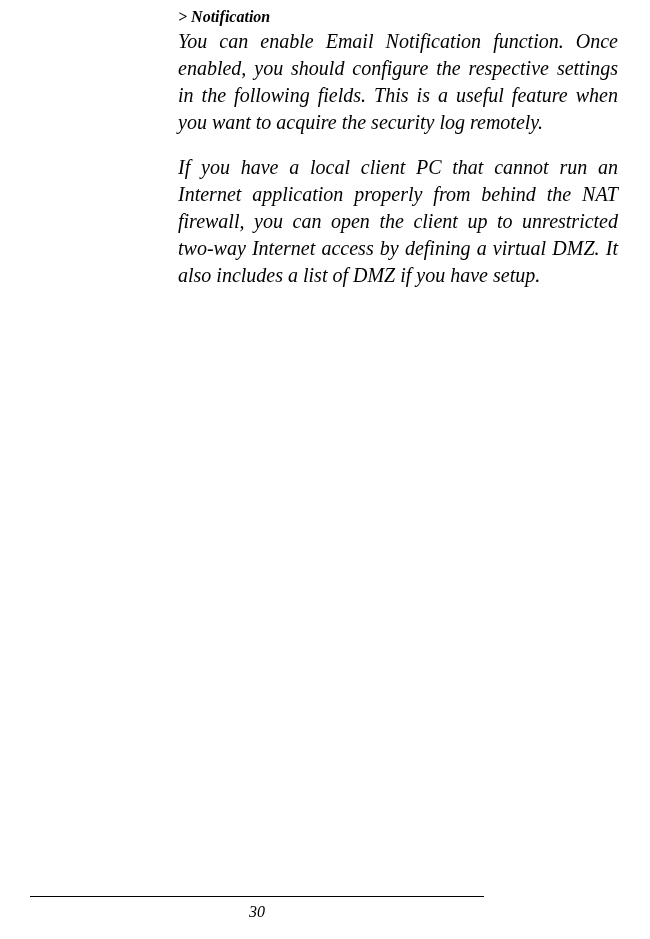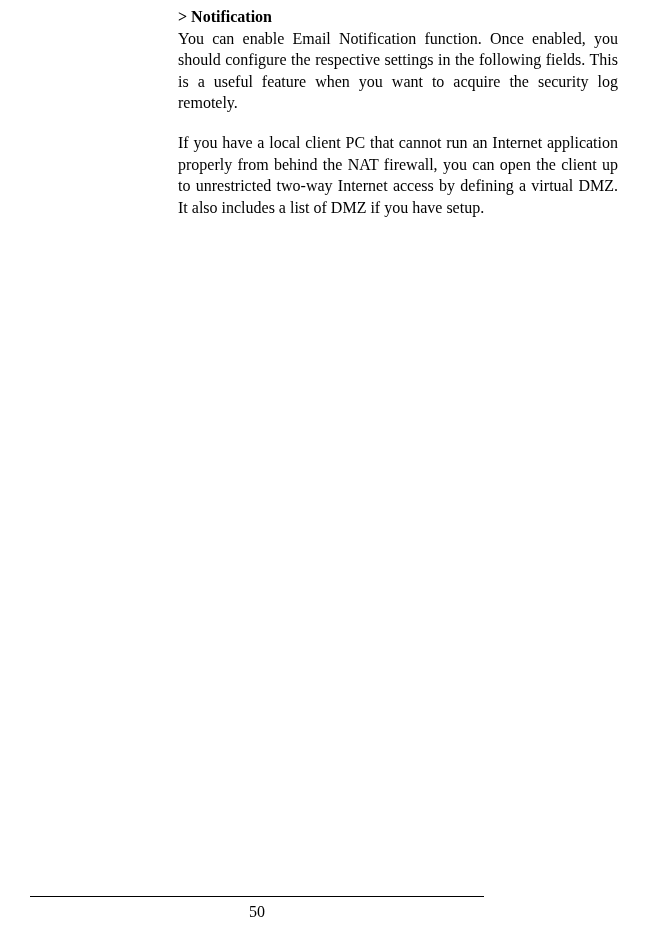--- a/index.html
+++ b/index.html
@@ -11,38 +11,39 @@
       width: 650px;
       height: 939px;
       background: #ffffff;
       font-family: "Times New Roman", Times, serif;
       position: relative;
     }
     .page {
       width: 514px;
       height: 939px;
       position: relative;
+      font-style: italic;
     }
     .content {
       position: absolute;
       left: 178px;
       top: 6px;
       width: 440px;
     }
     .section {
       margin-bottom: 18px;
     }
     .heading {
       font-size: 16px;
       font-weight: bold;
       color: #000;
       line-height: 1.35;
     }
     .body-text {
-      font-size: 16px;
+      font-size: 20px;
       color: #000;
       line-height: 1.35;
       text-align: justify;
       text-justify: inter-word;
     }
     .footer-rule {
       position: absolute;
       left: 30px;
       right: 30px;
       bottom: 42px;
@@ -69,14 +70,14 @@
       <div class="body-text">You can enable Email Notification function.  Once enabled, you should configure the respective settings in the following fields.  This is a useful feature when you want to acquire the security log remotely.</div>
     </div>
 
     <div class="section">
       <div class="body-text">If you have a local client PC that cannot run an Internet application properly from behind the NAT firewall, you can open the client up to unrestricted two-way Internet access by defining a virtual DMZ.  It also includes a list of DMZ if you have setup.</div>
     </div>
 
   </div>
 
   <div class="footer-rule"></div>
-  <div class="page-number">50</div>
+  <div class="page-number">30</div>
 </div>
 
 </body></html>

